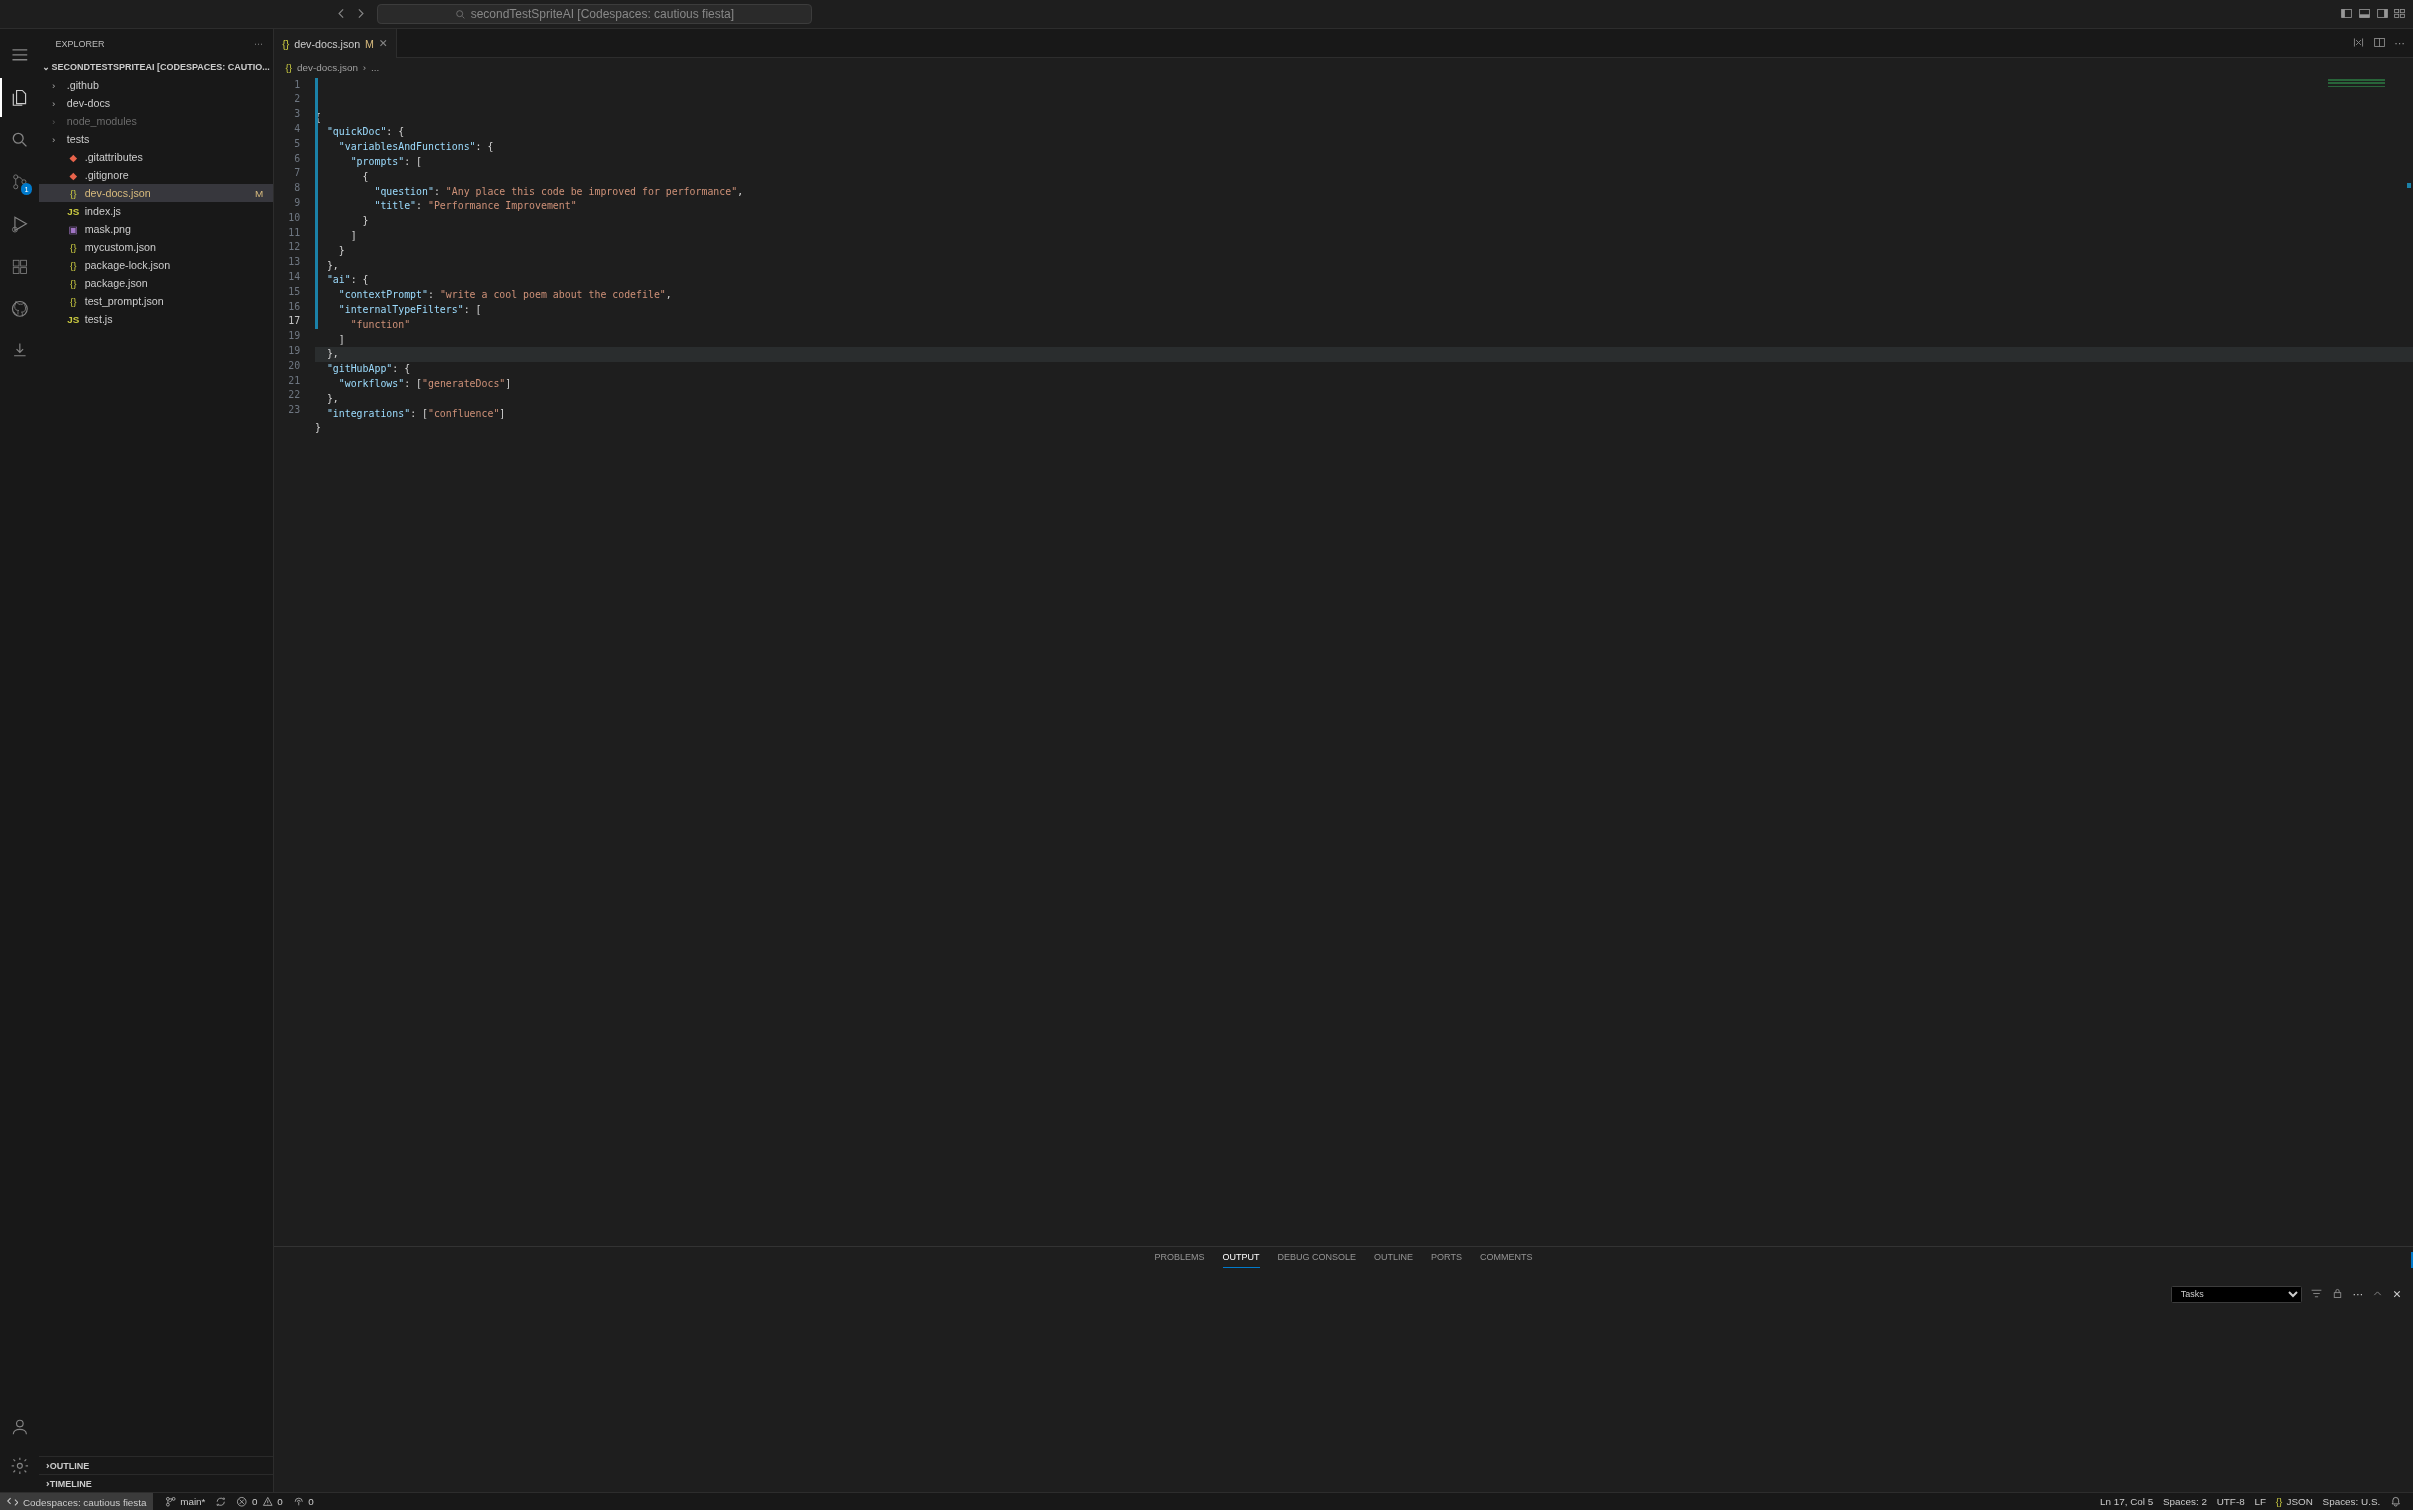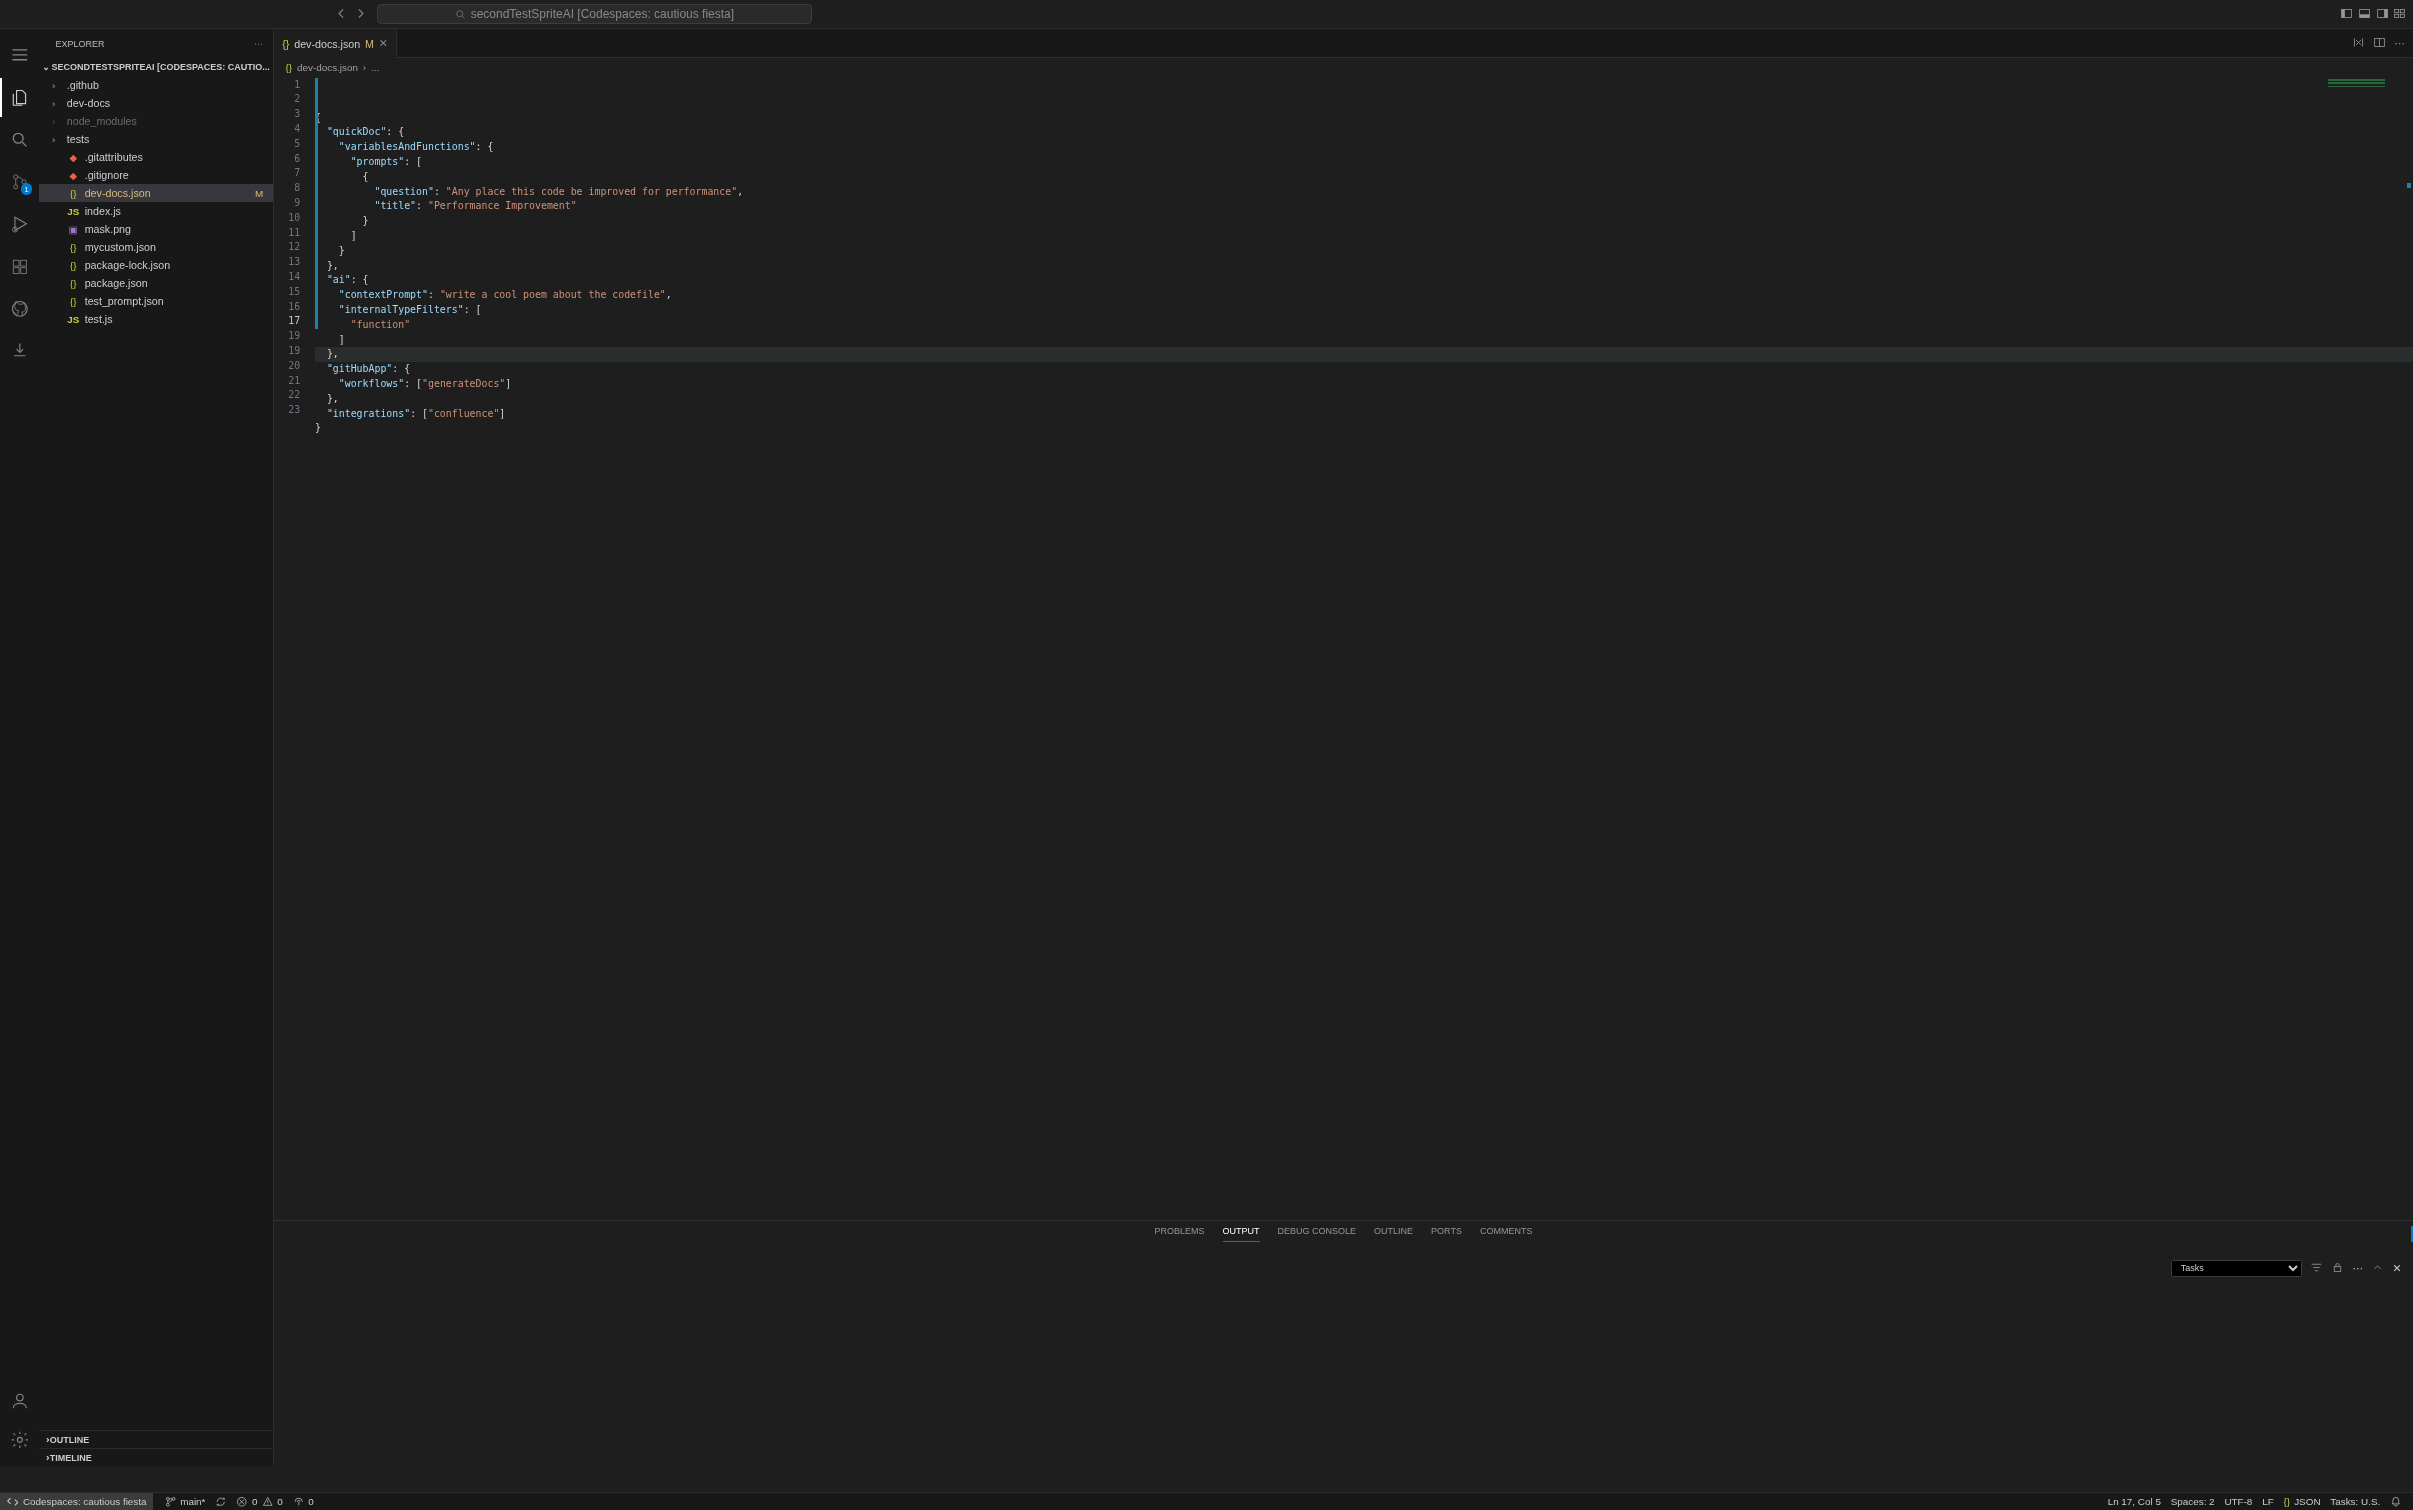--- a/index.html
+++ b/index.html
@@ -243,25 +243,24 @@
 .panel-right svg { width: 13px; height: 13px; opacity: 0.7; }
 .right-accent {
   position: absolute; right: 0; width: 2.5px; height: 16.4px; background: #007acc;
 }
 
 
 .statusbar {
   height: 18px;
   background: #181818;
   border-top: 0.8px solid #2d2d2d;
-  display: flex; align-items: center;
+  display: flex; 
   font-size: 9.9px;
   color: #ccc;
   padding: 0 6.6px;
-  margin-top: 26px;
 }
 .status-remote {
   background: #3b3b3b;
   height: 18px;
   display: flex; align-items: center;
   padding: 0 6.6px;
   margin: 0 6.6px 0 -6.6px;
   gap: 4.9px;
 }
 .status-item { display: flex; align-items: center; gap: 4.1px; padding: 0 4.9px; cursor: pointer; }
@@ -623,21 +622,21 @@
           <span>UTF-8</span>
         </div>
       <div class="status-item">
           <span>LF</span>
         </div>
       <div class="status-item">
         <span class="ficon ic-json">{}</span>
         <span>JSON</span>
       </div>
       <div class="status-item">
-          <span>Tasks: U.S.</span>
+          <span>Spaces: U.S.</span>
         </div>
       <div class="status-item">
         <svg width="11.5" height="11.5" viewBox="0 0 16 16">
             <path d="M8 2a4 4 0 00-4 4v3l-1 2h10l-1-2V6a4 4 0 00-4-4zM6 12a2 2 0 004 0" stroke="#ccc" fill="none"></path>
           </svg>
       </div>
     </div>
   </div>
 
 </div>

